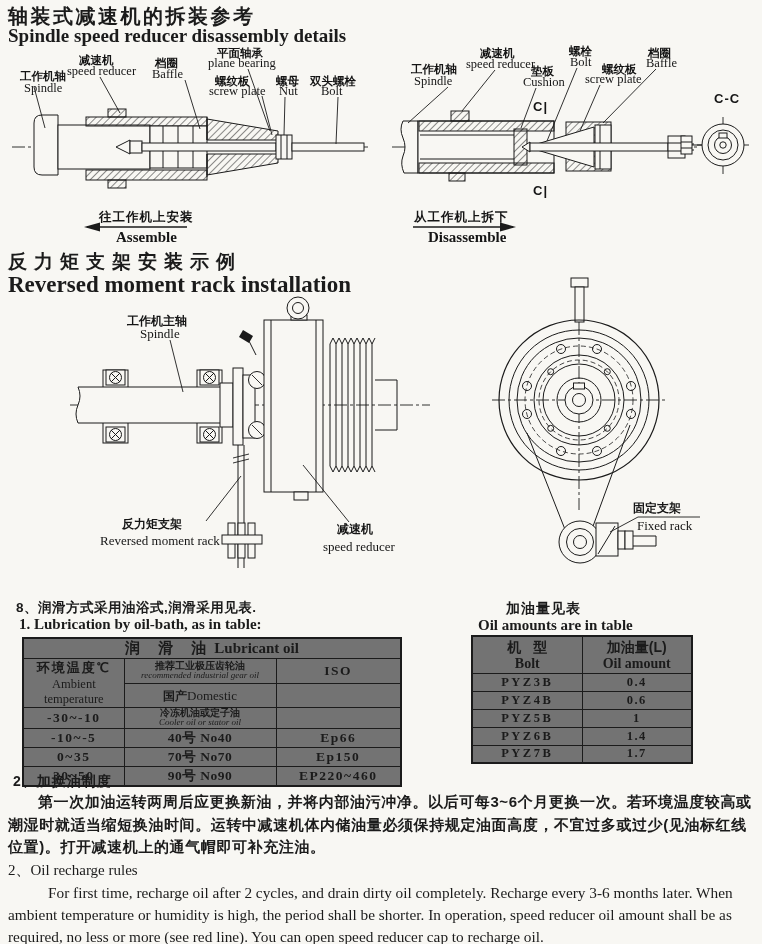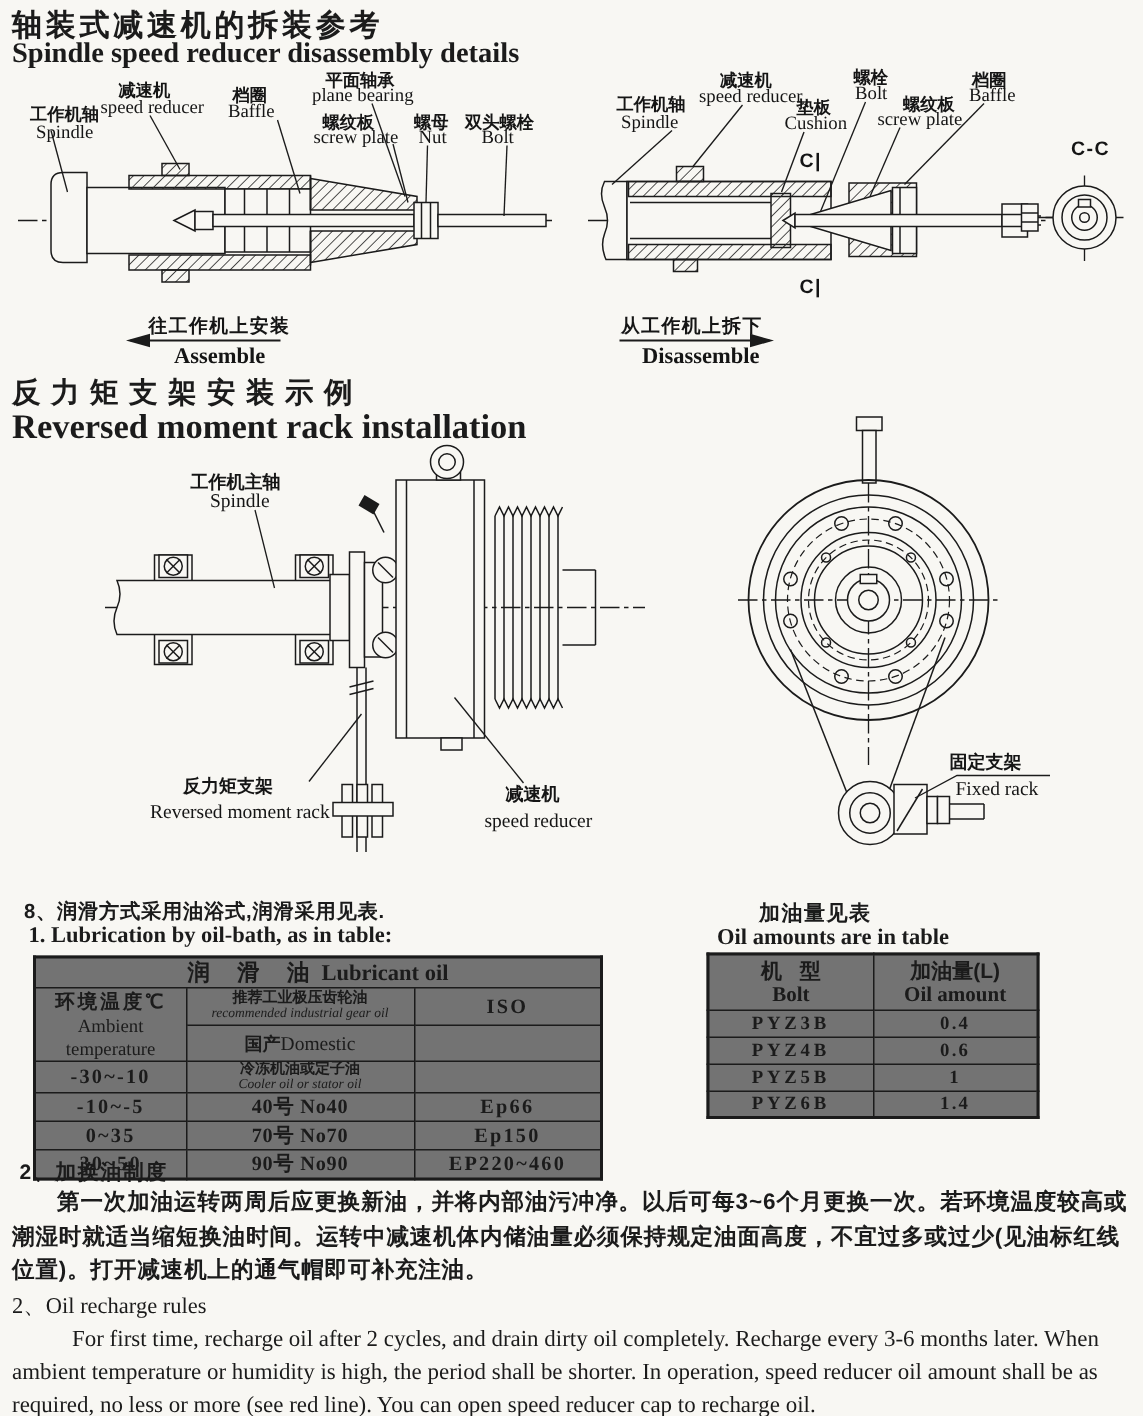--- a/index.html
+++ b/index.html
@@ -424,20 +424,24 @@
         <td class="en num" style="font-size:12.5px">0.6</td>
       </tr>
       <tr style="height:18px">
         <td class="en num" style="font-size:12.5px;letter-spacing:2.5px">PYZ5B</td>
         <td class="en num" style="font-size:12.5px">1</td>
       </tr>
       <tr style="height:18px">
         <td class="en num" style="font-size:12.5px;letter-spacing:2.5px">PYZ6B</td>
         <td class="en num" style="font-size:12.5px">1.4</td>
       </tr>
+      <tr style="height:18px">
+        <td class="en num" style="font-size:12.5px;letter-spacing:2.5px">PYZ7B</td>
+        <td class="en num" style="font-size:12.5px">1.7</td>
+      </tr>
     </tbody>
   </table>
 
   <div class="abs zh" id="r2zht">2、加换油制度</div>
   <div class="abs" id="r2zhb">第一次加油运转两周后应更换新油，并将内部油污冲净。以后可每3~6个月更换一次。若环境温度较高或潮湿时就适当缩短换油时间。运转中减速机体内储油量必须保持规定油面高度，不宜过多或过少(见油标红线位置)。打开减速机上的通气帽即可补充注油。</div>
   <div class="abs en" id="r2ent">2、Oil recharge rules</div>
   <div class="abs en" id="r2enb">For first time, recharge oil after 2 cycles, and drain dirty oil completely. Recharge every 3-6 months later. When ambient temperature or humidity is high, the period shall be shorter. In operation, speed reducer oil amount shall be as required, no less or more (see red line). You can open speed reducer cap to recharge oil.</div>
 
 </div>
 

